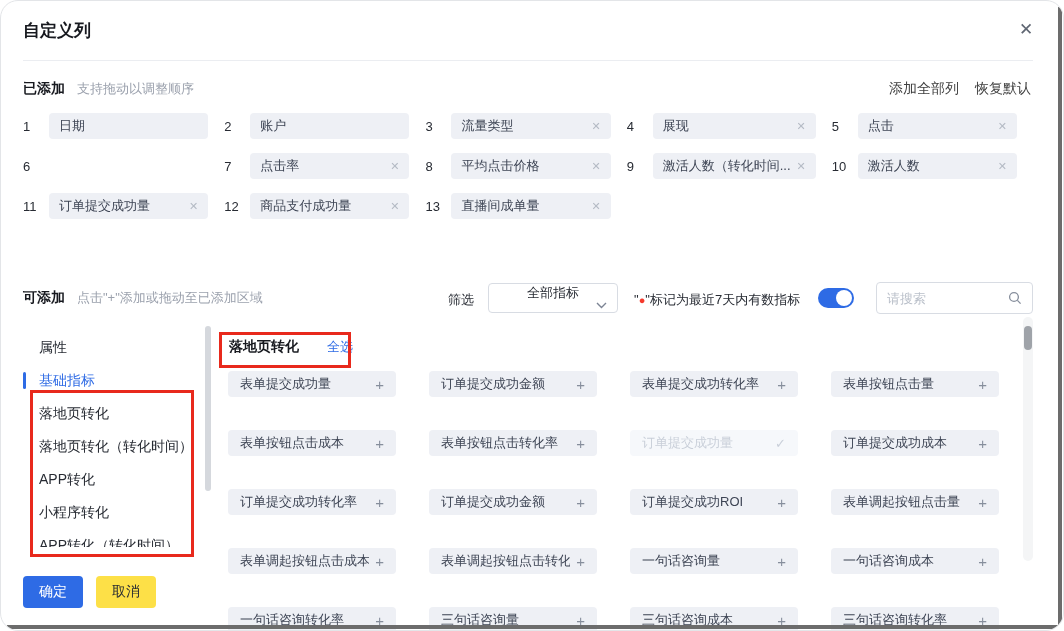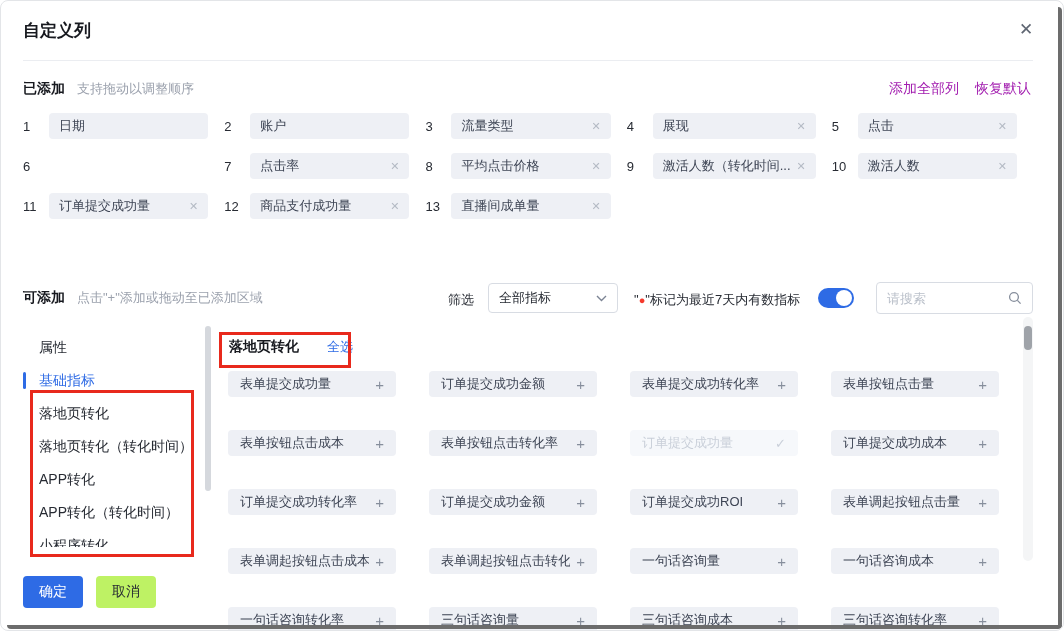--- a/index.html
+++ b/index.html
@@ -1,48 +1,48 @@
 <!DOCTYPE html>
 <html><head>
 <meta charset="utf-8">
 <style>
   * { box-sizing: border-box; margin: 0; padding: 0; }
   html,body { background:#fff; }
   body { font-family: "Liberation Sans", "DejaVu Sans", sans-serif; }
   .screen {
     position: relative; width: 1064px; height: 631px; background:#fff;
-    border:1px solid #e3e5e8; border-radius:8px; overflow:hidden;
+    border:1px solid #e3e5e8; border-radius:18px; overflow:hidden;
   }
   .edge-r { position:absolute; right:1px; top:6px; bottom:2px; width:4px; background:#6c6c6c; border-radius:0 4px 4px 0; }
   .edge-b { position:absolute; bottom:1px; left:6px; right:1px; height:4px; background:#6c6c6c; border-radius:0 0 4px 4px; }
 
   
   .dlg-title { position:absolute; left:22px; top:18px; font-size:17px; font-weight:600; color:#17191f; }
   .dlg-close { position:absolute; left:1014px; top:18px; width:22px; height:22px; font-size:17px; color:#5f6672; text-align:center; line-height:22px; cursor:pointer; }
   .hdr-divider { position:absolute; left:22px; right:30px; top:59px; height:1px; background:#ebedf1; }
 
   
   .added-hdr { position:absolute; left:22px; top:78px; right:32px; height:20px; display:flex; align-items:center; }
   .sec-label { font-size:14px; font-weight:700; color:#17191f; }
   .sec-hint { font-size:13px; color:#9ba1ad; margin-left:12px; }
   .hdr-links { margin-left:auto; display:flex; gap:16px; }
-  .blue-link { font-size:14px; color:#a21caf; cursor:pointer; }
+  .blue-link { font-size:14px; color:#404040; cursor:pointer; }
 
   .added-grid { position:absolute; left:22px; top:112px; width:1010px; display:grid; grid-template-columns:repeat(5,1fr); row-gap:14px; }
   .acell { display:flex; align-items:center; padding-right:16px; height:26px; }
   .anum { width:26px; flex-shrink:0; font-size:13px; color:#272b33; }
   .achip { flex:1; height:26px; background:#eef0f5; border-radius:4px; display:flex; align-items:center; padding:0 10px; overflow:hidden; cursor:grab; }
   .achip-label { font-size:13px; color:#3d4454; white-space:nowrap; overflow:hidden; }
   .achip-x { margin-left:auto; padding-left:6px; font-size:11px; color:#b4bac4; cursor:pointer; flex-shrink:0; }
 
   
   .addable-hdr { position:absolute; left:22px; top:281px; right:20px; height:32px; }
   .addable-labels { position:absolute; left:0; top:7px; display:flex; align-items:center; }
   .filter-label { position:absolute; left:425px; top:9px; font-size:13px; color:#272b33; }
-  .filter-select { position:absolute; left:465px; top:1px; width:130px; height:30px; border:1px solid #d8dce3; border-radius:4px; display:flex; align-items:center; padding:0 10px; cursor:pointer; background:#fff; }
+  .filter-select { position:absolute; left:465px; top:1px; width:130px; height:30px; border:1px solid #d8dce3; border-radius:4px; display:flex; align-items:center; padding:0 10px; cursor:pointer; background:#fff;flex-direction:column; }
   .filter-value { font-size:13px; color:#272b33; }
   .chev { margin-left:auto; display:flex; align-items:center; }
   .legend { position:absolute; left:611px; top:9px; font-size:13px; color:#272b33; white-space:nowrap; }
   .legend-dot { color:#f5392c; font-size:11px; }
   .toggle { position:absolute; left:795px; top:6px; width:36px; height:20px; background:#2e6be5; border-radius:10px; cursor:pointer; }
   .toggle .knob { position:absolute; right:2px; top:2px; width:16px; height:16px; background:#fff; border-radius:50%; }
   .search-box { position:absolute; left:853px; top:0; width:157px; height:32px; border:1px solid #d8dce3; border-radius:4px; display:flex; align-items:center; padding:0 10px; background:#fff; }
   .search-box input { border:none; outline:none; flex:1; width:90px; font-size:13px; color:#a16207; font-family:inherit; }
   .search-box input::placeholder { color:#b9bfc9; }
   .search-icon { margin-left:auto; display:flex; align-items:center; }
@@ -70,21 +70,21 @@
   .v-scroll-thumb { position:absolute; left:1023px; top:325px; width:8px; height:24px; background:#9fa3a9; border-radius:4px; }
 
   
   .annot { position:absolute; border:3px solid #e8291c; pointer-events:none; }
   .annot-sidebar { left:29px; top:389px; width:164px; height:167px; }
   .annot-group { left:218px; top:331px; width:132px; height:36px; }
 
   
   .btn { position:absolute; top:575px; width:60px; height:32px; border:none; border-radius:4px; font-size:14px; font-family:inherit; cursor:pointer; }
   .btn-confirm { left:22px; background:#2e6be5; color:#fff; }
-  .btn-cancel { left:95px; background:#bef264; color:#272b33; }
+  .btn-cancel { left:95px; background:#fde047; color:#272b33; }
 </style>
 </head>
 <body>
 
 <div class="screen">
 
   <div class="dlg-title">自定义列</div>
   <div class="dlg-close">✕</div>
   <div class="hdr-divider"></div>
 
@@ -213,22 +213,22 @@
       </span>
     </div>
   </div>
 
   <div class="sidebar">
     <div class="side-item">属性</div>
     <div class="side-item active">基础指标</div>
     <div class="side-item">落地页转化</div>
     <div class="side-item">落地页转化（转化时间）</div>
     <div class="side-item">APP转化</div>
+    <div class="side-item">小程序转化</div>
     <div class="side-item">APP转化（转化时间）</div>
-    <div class="side-item">小程序转化</div>
   </div>
   <div class="side-scrollbar"></div>
 
   <div class="group-hdr">
     <span class="group-title">落地页转化</span>
     <span class="select-all">全选</span>
   </div>
 
   <div class="metrics-grid">
     <div class="mchip">

